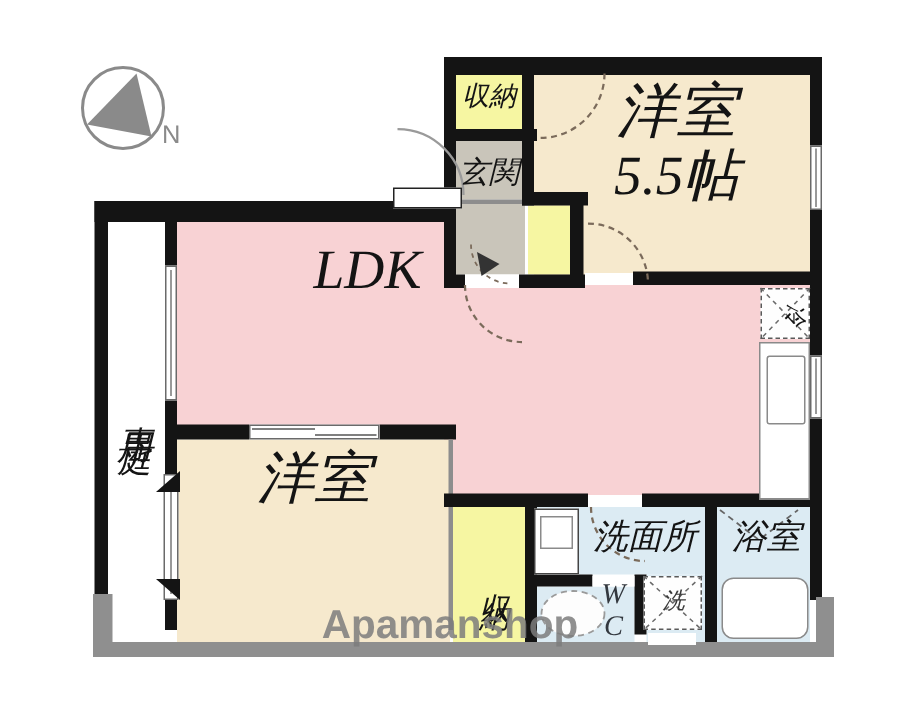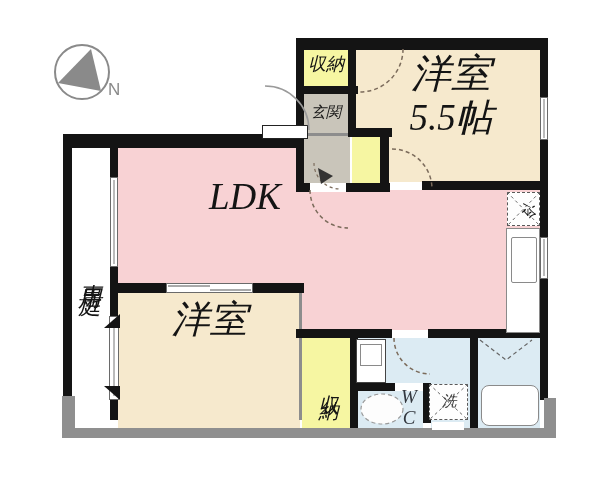--- a/index.html
+++ b/index.html
@@ -127,41 +127,44 @@
     <path d="M544,99 L544,138" stroke="#777" stroke-width="1"></path>
     <path d="M544,239 L544,276" stroke="#777" stroke-width="1"></path>
     <path d="M168,286 L210,286 M210,290 L251,290" stroke="#555" stroke-width="1"></path>
 
     <polygon points="120,314 104,328 120,328" fill="#141414"></polygon>
     <polygon points="120,400 104,386 120,386" fill="#141414"></polygon>
   </svg>
 
   <div id="north-label" class="lbl" style="left:108px;top:80px;font-size:17px;">N</div>
 
-  <div class="lbl" style="left:155px;top:176px;width:180px;">
+  <div class="lbl" style="left:155px;top:160px;width:180px;">
     <div style="font-size:37px;">LDK</div>
   </div>
 
   <div class="lbl" style="left:365px;top:52px;width:172px;">
     <div style="font-size:40px;">洋室</div>
     <div style="font-size:37px;">5.5帖</div>
   </div>
 
   <div class="lbl" style="left:122px;top:298px;width:175px;">
     <div style="font-size:38px;">洋室</div>
   </div>
 
   <div class="lbl vert" style="left:72px;top:222px;width:30px;height:100px;font-size:23px;letter-spacing:5px;">専用庭</div>
 
   <div class="lbl" style="left:302px;top:54px;width:48px;font-size:18px;">収納</div>
-  <div class="lbl" style="left:302px;top:104px;width:48px;font-size:15px;">玄関</div>
+  <div class="lbl" style="left:302px;top:104px;width:48px;font-size:20px;">玄関</div>
   <div class="lbl vert" style="left:314px;top:346px;width:26px;height:78px;font-size:20px;letter-spacing:6px;">収納</div>
+  <div class="lbl" style="left:386px;top:345px;width:88px;font-size:23px;">洗面所</div>
+  <div class="lbl" style="left:481px;top:345px;width:60px;font-size:23px;">浴室</div>
 
   <div class="lbl" style="left:396px;top:386px;width:26px;color:#33383f;">
     <div style="font-size:19px;">W</div>
     <div style="font-size:19px;">C</div>
   </div>
 
   <div class="lbl" style="left:509px;top:197px;width:30px;height:26px;font-size:15px;transform:rotate(90deg);">冷</div>
   <div class="lbl" style="left:434px;top:393px;width:30px;font-size:15px;color:#3a3a3a;">洗</div>
 
+  <div id="watermark" style="left:205px;top:401px;width:190px;font-size:27px;text-align:center;">Apamanshop</div>
 
 </div>
 
 </body></html>

